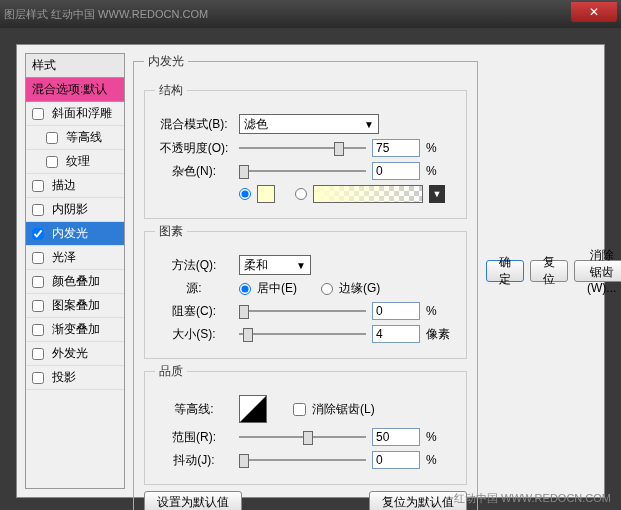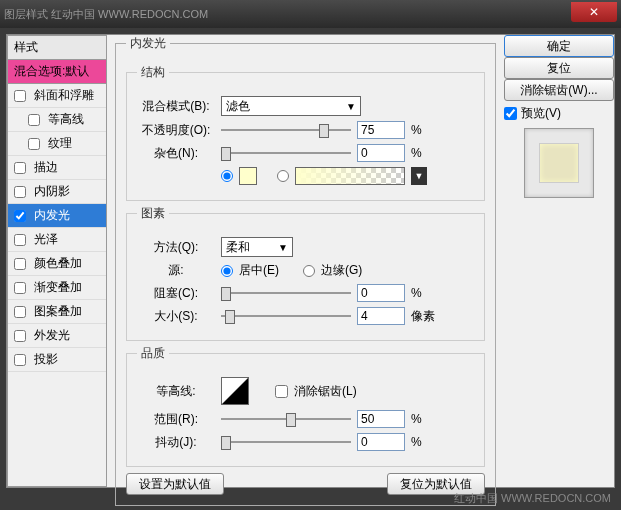--- a/index.html
+++ b/index.html
@@ -1,20 +1,20 @@
 <!DOCTYPE html>
 <html><head>
 <meta charset="utf-8">
 <style>
 *{box-sizing:border-box;margin:0;padding:0;font-family:"Microsoft YaHei","SimSun",sans-serif;font-size:12px}
 body{background:#3a3a3a;width:621px;height:510px;position:relative}
 .titlebar{height:28px;background:linear-gradient(#4a4a4a,#2a2a2a);display:flex;align-items:center;color:#ccc;padding:0 4px}
 .titlebar-text{flex:1;color:#999;font-size:11px}
 .close-btn{width:46px;height:20px;background:linear-gradient(#d04040,#a02020);color:#fff;display:flex;align-items:center;justify-content:center;border-radius:0 0 3px 3px;margin-top:-4px}
-.dialog{background:#f0f0f0;margin:6px;border:1px solid #888;height:454px;display:flex;padding:0;gap:8px}
+.dialog{background:#f0f0f0;margin:16px;border:1px solid #888;height:454px;display:flex;padding:8px;gap:8px}
 .styles-panel{width:100px;border:1px solid #999}
 .styles-header{background:#e8e8e8;padding:3px 6px;border-bottom:1px solid #999}
 .blend-opts{padding:3px 6px;border-bottom:1px solid #999;background:#ec4899}
 .style-item{padding:3px 6px;display:flex;align-items:center;gap:8px;border-bottom:1px solid #ddd}
 .style-item.indent{padding-left:20px}
 .style-item.selected{background:#2e7cd6;color:#fff}
 .style-item input[type=checkbox]{width:12px;height:12px}
 .center-panel{flex:1;display:flex;flex-direction:column;gap:6px}
 fieldset{border:1px solid #aaa;padding:8px 10px 10px;position:relative}
 legend{padding:0 4px;color:#333}
@@ -31,21 +31,21 @@
 .unit{width:30px}
 .swatch{width:18px;height:18px;border:1px solid #666;display:inline-block}
 .swatch.yellow{background:#ffffcc}
 .gradient-box{width:110px;height:18px;border:1px solid #666;background:repeating-conic-gradient(#ccc 0 25%,#fff 0 50%) 0 0/10px 10px;position:relative}
 .gradient-box::before{content:"";position:absolute;inset:0;background:linear-gradient(to right,#ffffcc,rgba(255,255,204,0))}
 .gradient-arrow{width:16px;height:18px;background:#333;color:#fff;display:flex;align-items:center;justify-content:center;font-size:9px}
 .radio{width:12px;height:12px}
 .contour-box{width:28px;height:28px;border:1px solid #666;background:linear-gradient(135deg,#fff 48%,#000 52%)}
 .btn{border:1px solid #888;background:linear-gradient(#fdfdfd,#e0e0e0);padding:2px 12px;border-radius:3px;height:22px;display:inline-flex;align-items:center;justify-content:center}
 .bottom-btns{display:flex;gap:28px;justify-content:space-between;margin-top:6px}
-.right-panel{width:110px;display:flex;flex-direction:column;gap:0;align-items:flex-start}
+.right-panel{width:110px;display:flex;flex-direction:row;gap:6px;align-items:center}
 .right-panel .btn{width:100%}
 .preview-check{display:flex;align-items:center;gap:4px;margin-top:4px;justify-content:center}
 .preview-box{width:70px;height:70px;border:1px solid #999;background:#e8e8e8;margin:6px auto;display:flex;align-items:center;justify-content:center;box-shadow:inset 0 0 4px rgba(0,0,0,.2)}
 .preview-inner{width:40px;height:40px;background:#e8e4c0;border:1px solid #ccc;box-shadow:inset 0 0 6px rgba(255,255,200,.9)}
 .footer{position:absolute;bottom:4px;right:10px;color:#888;font-size:11px}
 </style>
 </head>
 <body>
 
 <div class="titlebar">
@@ -88,25 +88,25 @@
         <div class="style-item">
           <input type="checkbox" style="">
           <span>光泽</span>
         </div>
         <div class="style-item">
           <input type="checkbox" style="">
           <span>颜色叠加</span>
         </div>
         <div class="style-item">
           <input type="checkbox" style="">
+          <span>图案叠加</span>
+        </div>
+        <div class="style-item">
+          <input type="checkbox" style="">
           <span>渐变叠加</span>
-        </div>
-        <div class="style-item">
-          <input type="checkbox" style="">
-          <span>图案叠加</span>
         </div>
         <div class="style-item">
           <input type="checkbox" style="">
           <span>外发光</span>
         </div>
         <div class="style-item">
           <input type="checkbox" style="">
           <span>投影</span>
         </div>
       </div>

